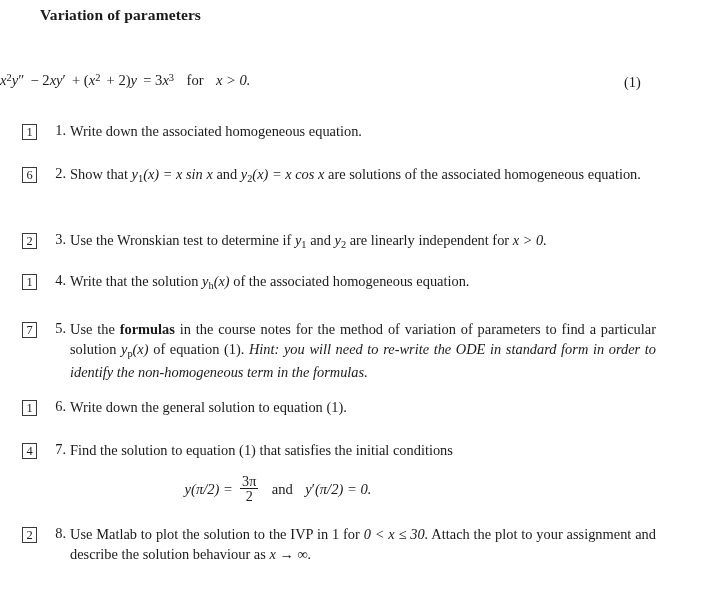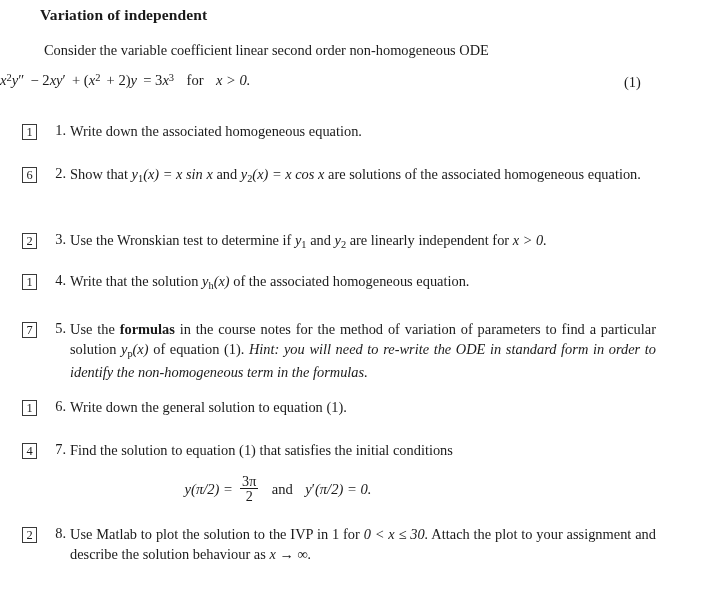--- a/index.html
+++ b/index.html
@@ -126,23 +126,22 @@
     padding: 0px 2px 0 2px;
   }
   .sp { display: inline-block; width: 0.42em; }
   .spw { display: inline-block; width: 0.85em; }
 </style>
 </head>
 <body>
 
 <div class="page">
 
-  <div class="doc-title">Variation of independent</div>
+  <div class="doc-title">Variation of parameters</div>
 
-  <div class="intro">Consider the variable coefficient linear second order non-homogeneous ODE</div>
 
   <div class="display-eq">
     <span class="mathit"><span>x</span><sup class="upr">2</sup><span>y</span><span class="upr">″</span></span><span class="sp"></span><span class="upr">− 2</span><span class="mathit">xy</span><span class="upr">′</span><span class="sp"></span><span class="upr">+ (</span><span class="mathit">x</span><sup>2</sup><span class="sp"></span><span class="upr">+ 2)</span><span class="mathit">y</span><span class="sp"></span><span class="upr">= 3</span><span class="mathit">x</span><sup>3</sup><span class="spw"></span><span>for</span><span class="spw"></span><span class="mathit"><span>x &gt; 0.</span></span>
   </div>
 
   <div class="eq-number">(1)</div>
 
   <div class="problem" style="top:122px;">
     <span class="markbox">1</span>
     <span class="item-num">1.</span>

